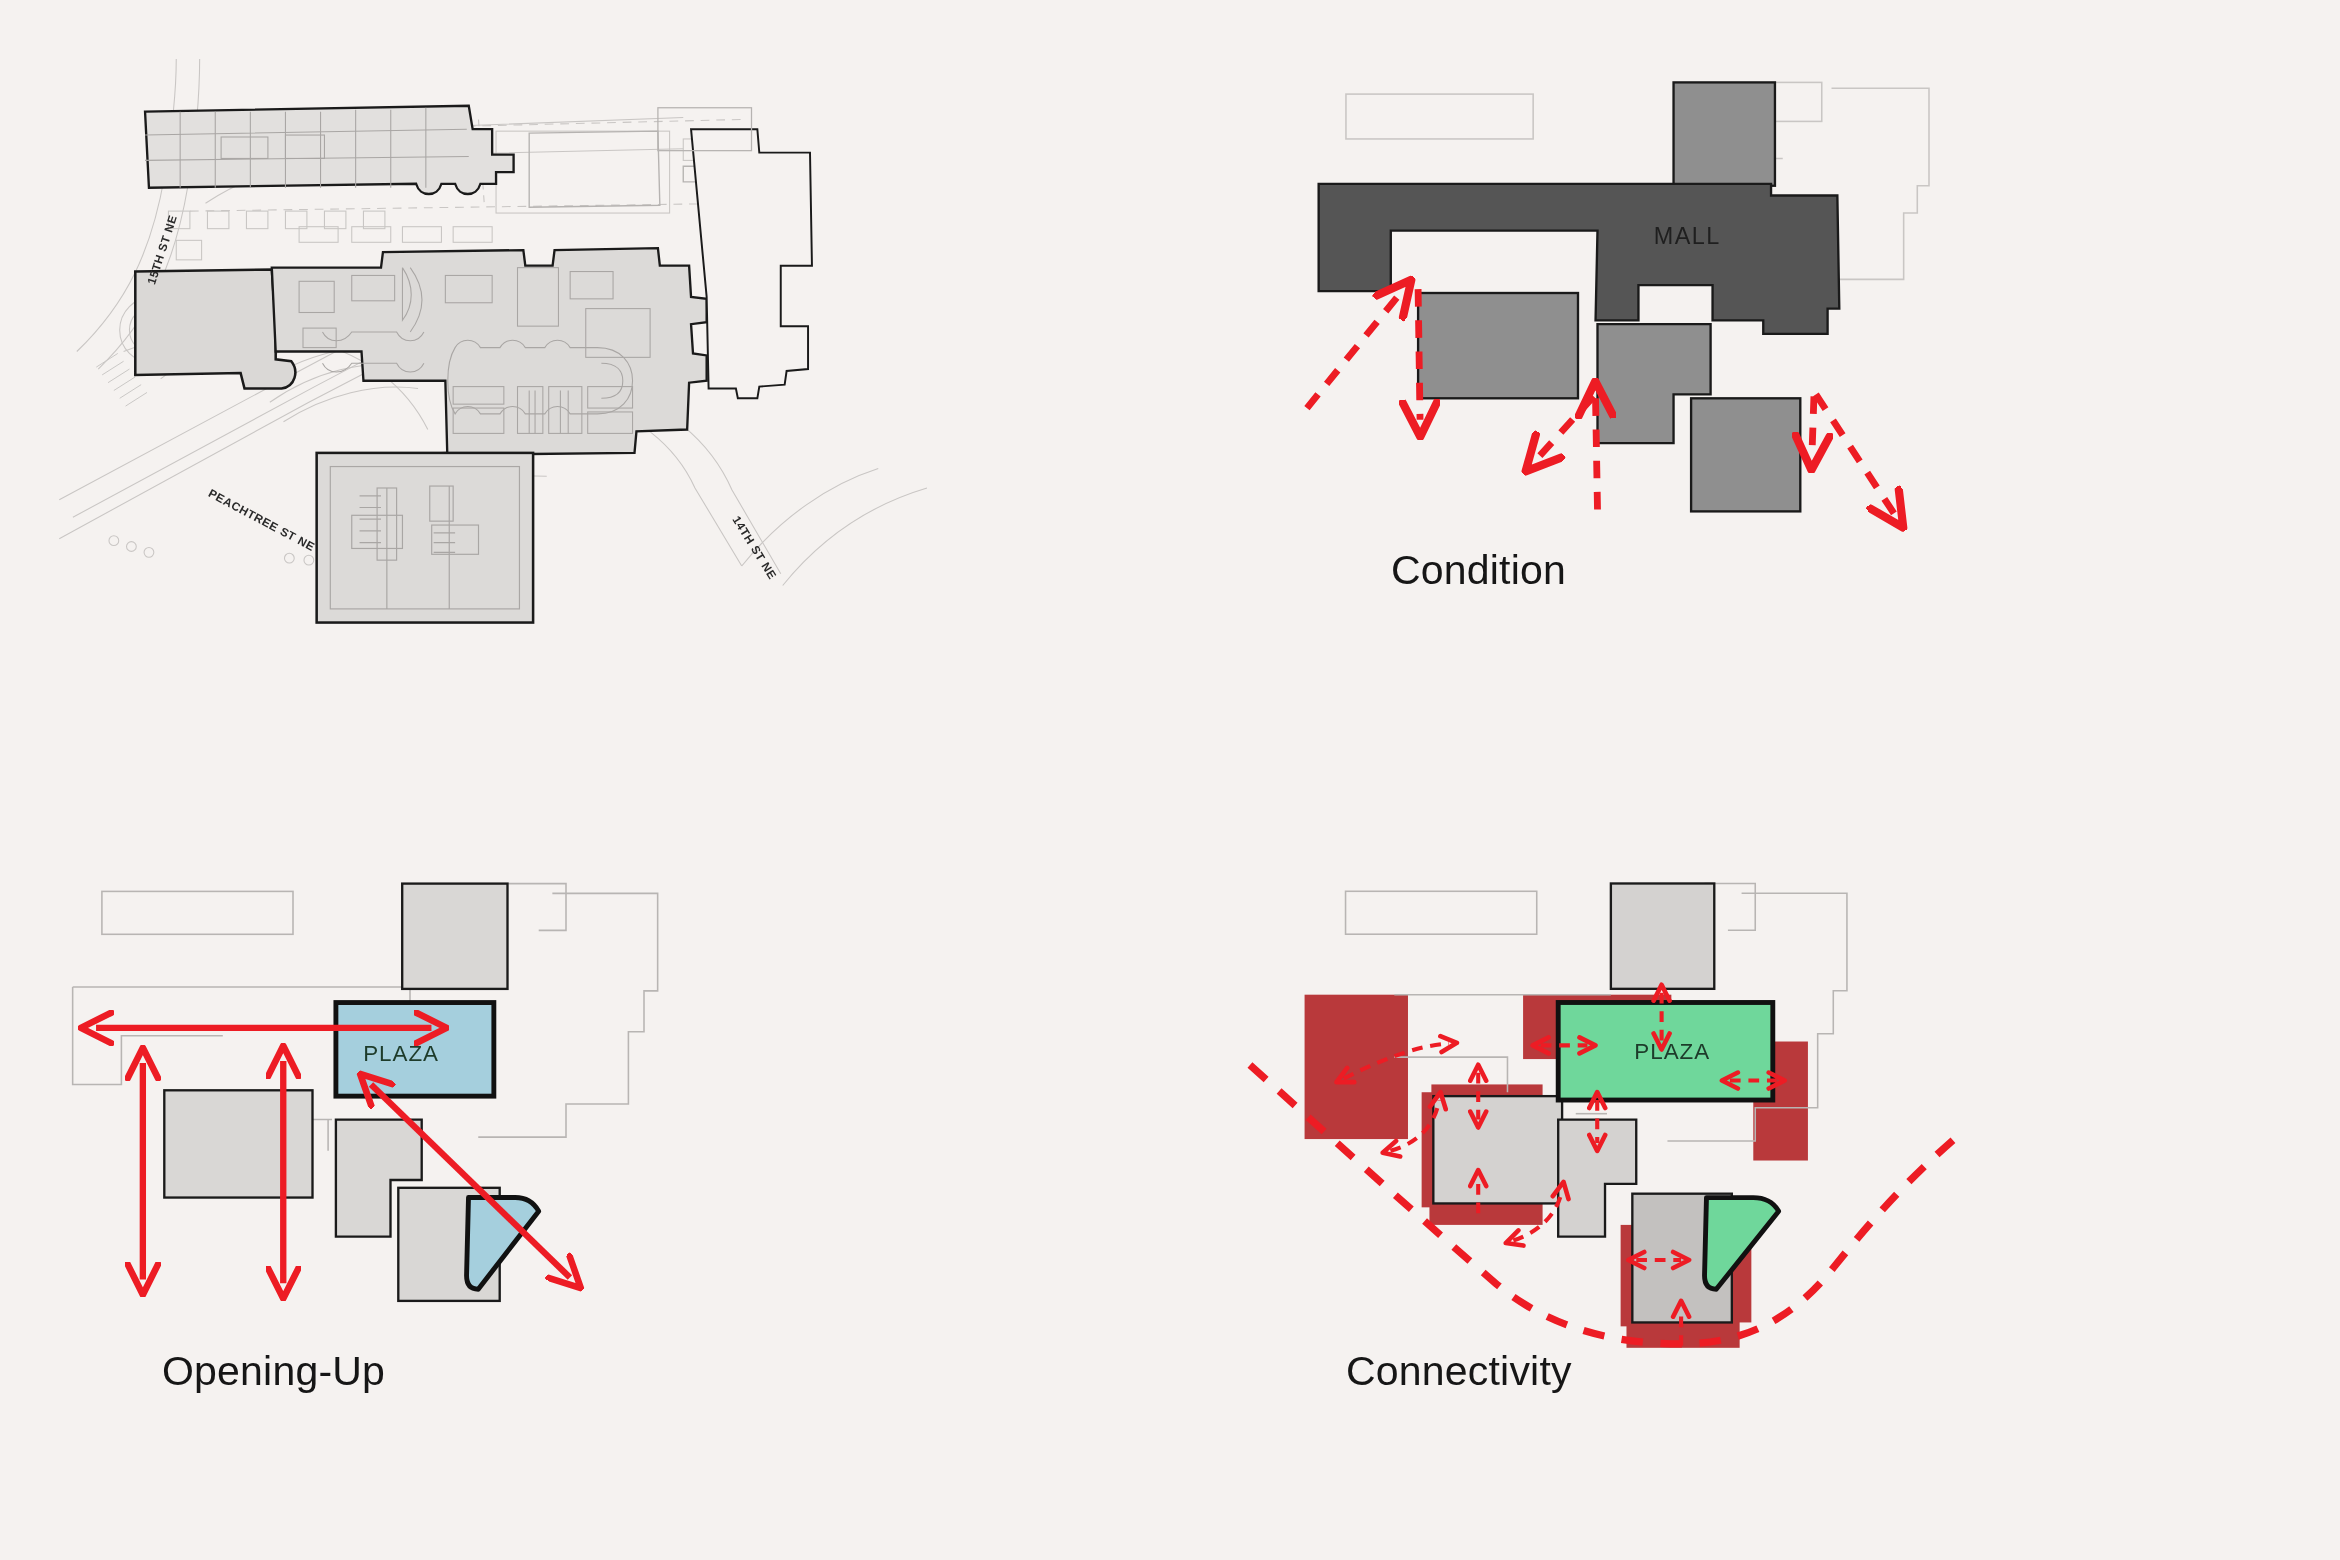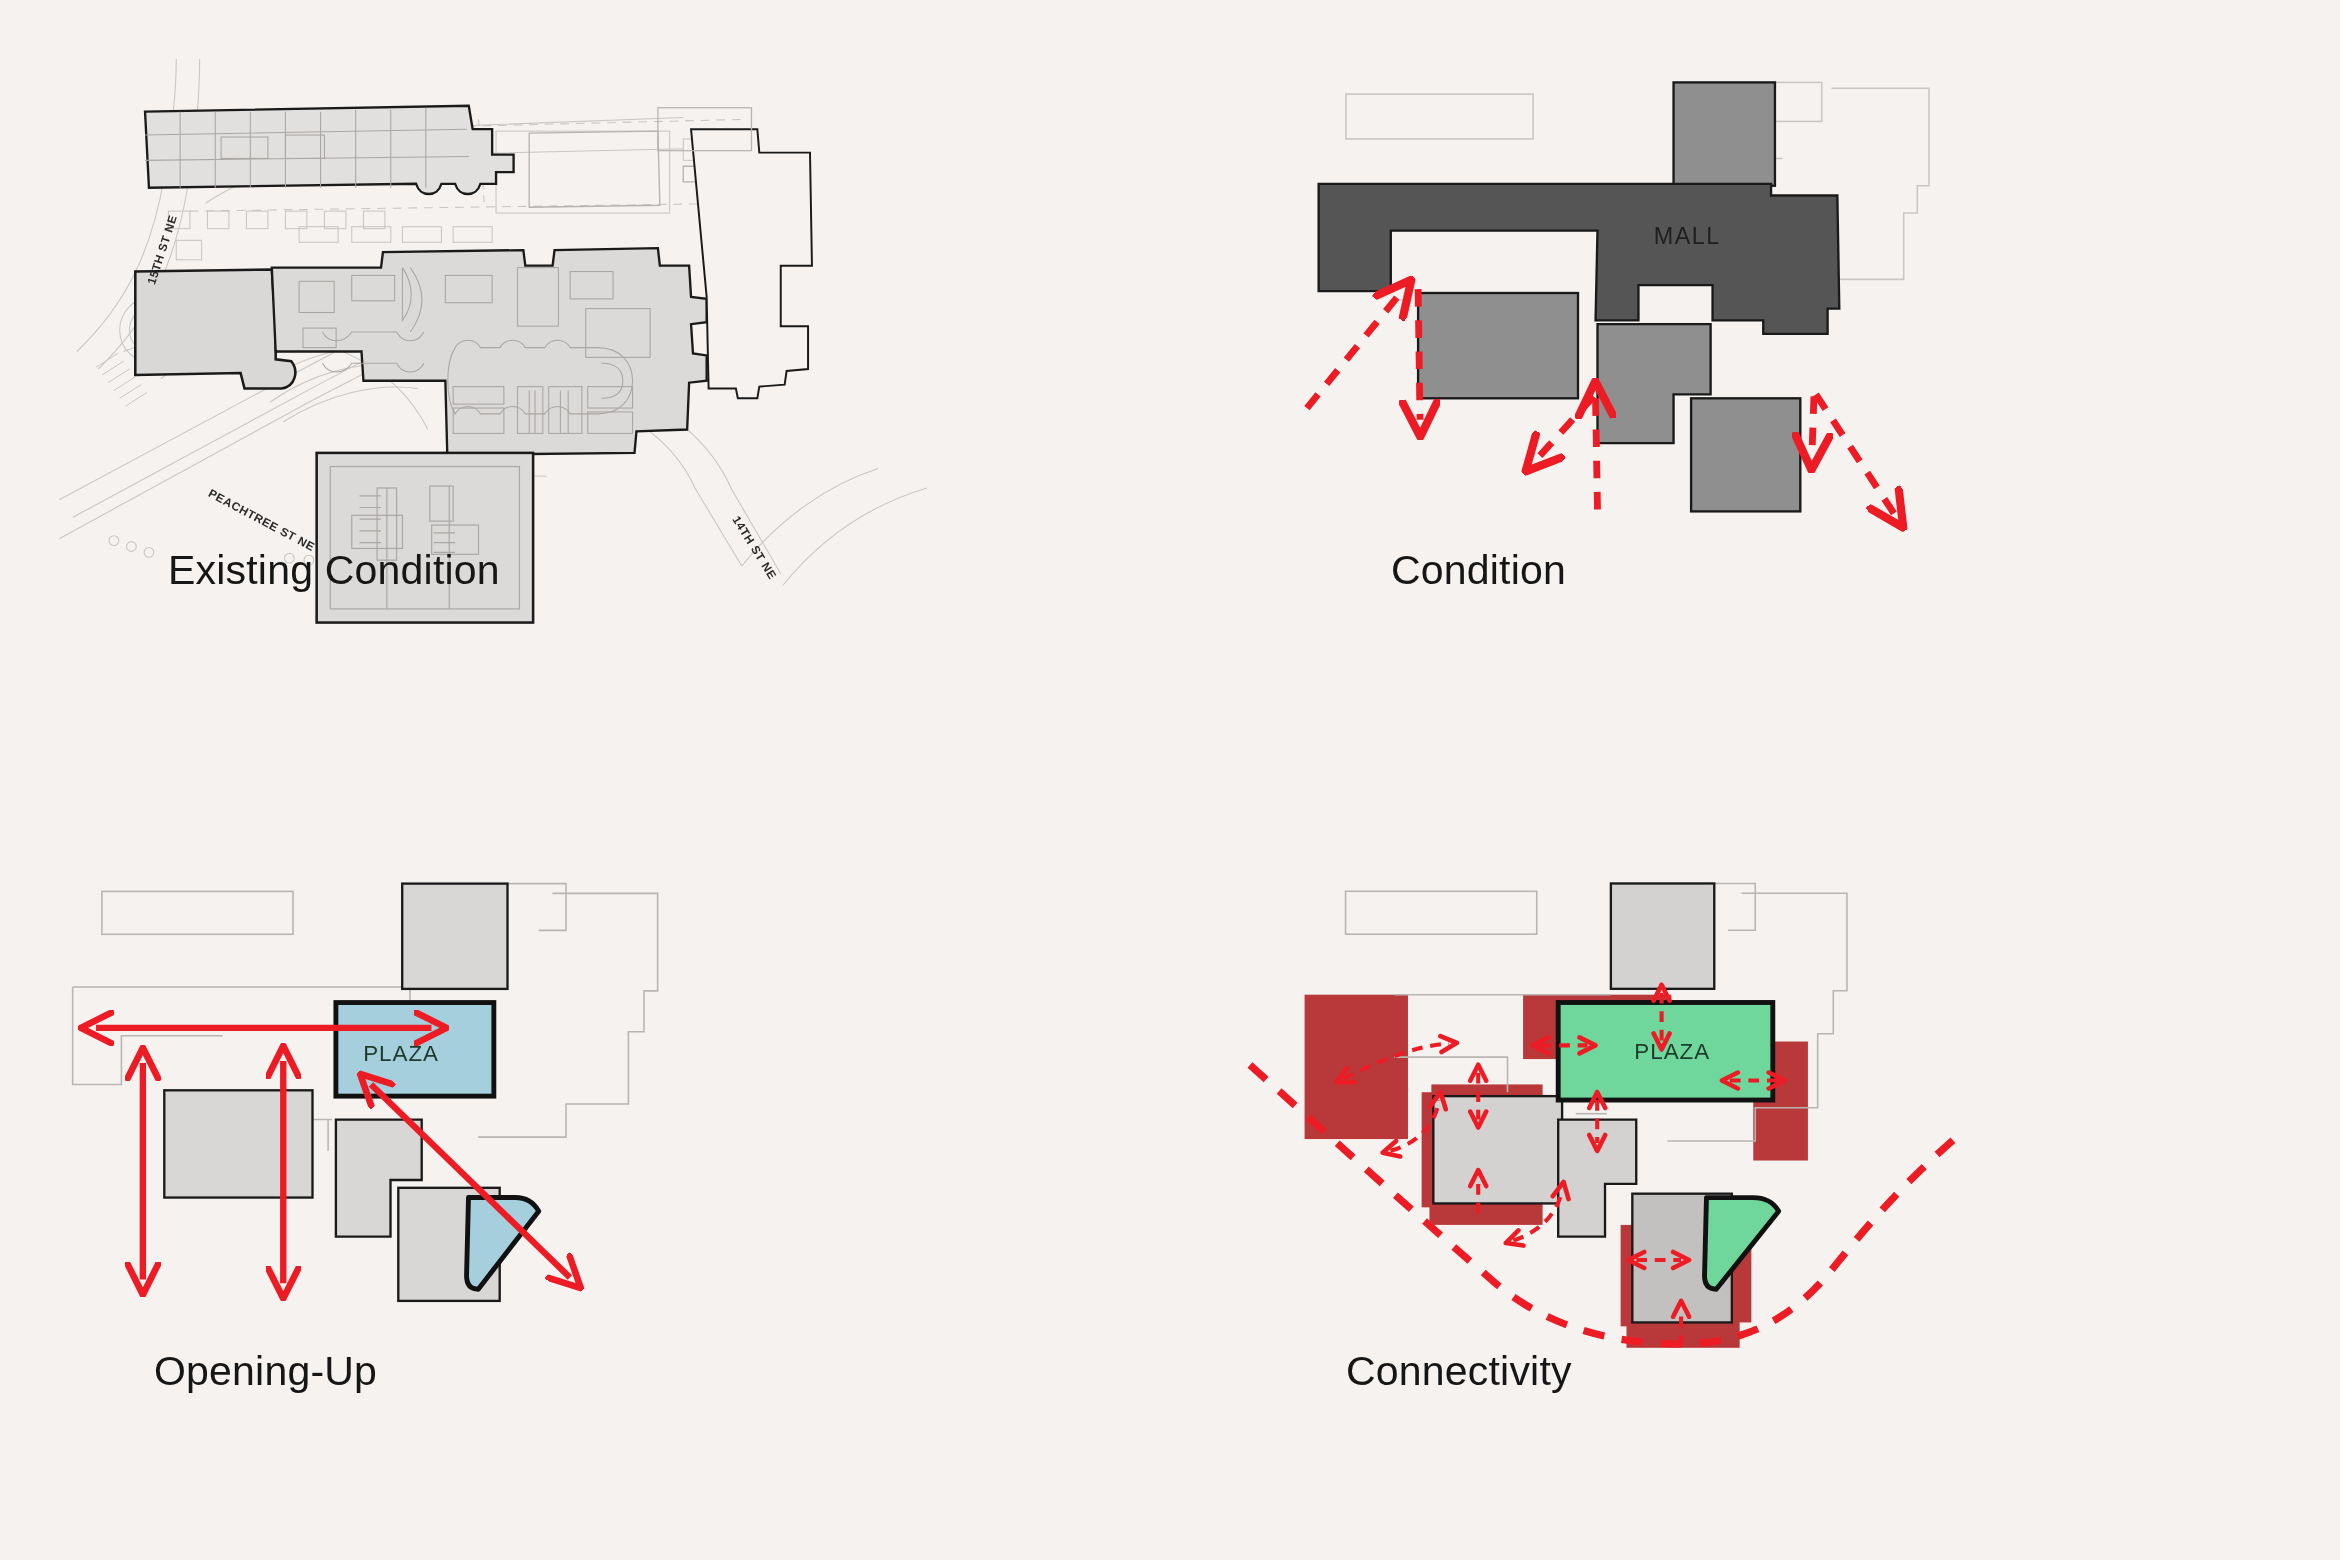--- a/index.html
+++ b/index.html
@@ -200,21 +200,20 @@
             <path d="M384 486 l22 0 M384 496 l22 0 M384 506 l22 0"></path>
             <path d="M336 440 l0 124 M400 438 l0 126"></path>
           </g>
         </g>
 
         <text class="street" transform="translate(98,232) rotate(-72)">15TH ST NE</text>
         <text class="street" transform="translate(152,448) rotate(28)">PEACHTREE ST NE</text>
         <text class="street" transform="translate(690,472) rotate(58)">14TH ST NE</text>
       </svg>
     </div>
-    <div class="panel-title" style="left:109px;top:488px;">Existing Condition</div>
   </div>
 
   <div class="panel" style="left:1305px;top:59px;width:1053px;height:605px;">
     <div class="stage">
       <svg width="1014" height="546" viewBox="0 0 1040 560">
         <defs>
           <marker id="ah-dash" viewBox="0 0 12 12" refX="6" refY="6" markerWidth="6" markerHeight="6" orient="auto-start-reverse">
             <path d="M1 1 L11 6 L1 11" fill="none" stroke="#ed1c24" stroke-width="2.4" stroke-linecap="round" stroke-linejoin="round"></path>
           </marker>
         </defs>
@@ -278,21 +277,21 @@
         <path d="M420 348 L468 348 Q484 348 492 362 L430 442 Q418 442 418 428 Z" fill="#a5cfdd" stroke="#111111" stroke-width="5" stroke-linejoin="round"></path>
 
         <g stroke="#ed1c24" stroke-width="6.5" fill="none" marker-start="url(#ah-solid)" marker-end="url(#ah-solid)" stroke-linecap="butt">
           <path d="M38 174 L382 174"></path>
           <path d="M86 210 L86 432"></path>
           <path d="M230 208 L230 436"></path>
           <path d="M320 232 L524 430"></path>
         </g>
       </svg>
     </div>
-    <div class="panel-title" style="left:95px;top:490px;">Opening-Up</div>
+    <div class="panel-title" style="left:103px;top:490px;">Opening-Up</div>
   </div>
 
   <div class="panel" style="left:1248px;top:858px;width:1073px;height:605px;">
     <div class="stage">
       <svg width="1034" height="527" viewBox="0 0 1060 540">
         <defs>
           <marker id="ah-conn" viewBox="0 0 12 12" refX="6" refY="6" markerWidth="5.2" markerHeight="5.2" orient="auto-start-reverse">
             <path d="M1.5 1.5 L10.5 6 L1.5 10.5" fill="none" stroke="#ed1c24" stroke-width="2.6" stroke-linecap="round" stroke-linejoin="round"></path>
           </marker>
           <marker id="ah-loop" viewBox="0 0 12 12" refX="6" refY="6" markerWidth="5" markerHeight="5" orient="auto-start-reverse">

